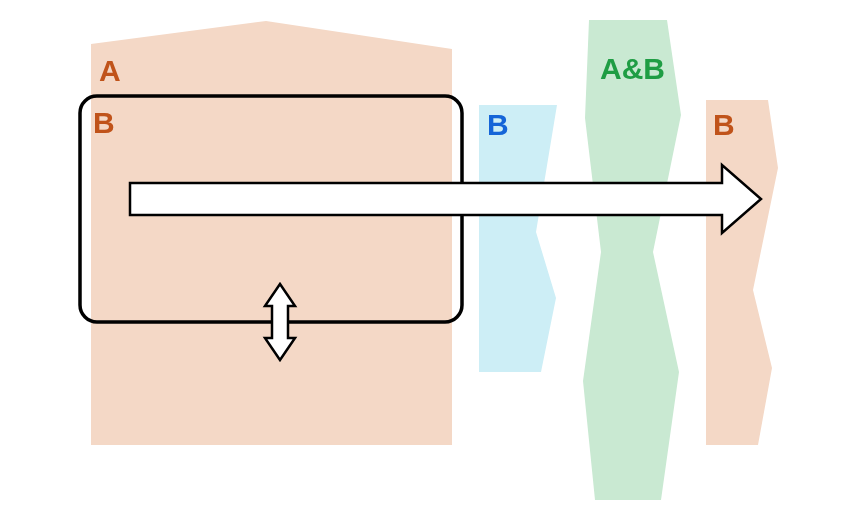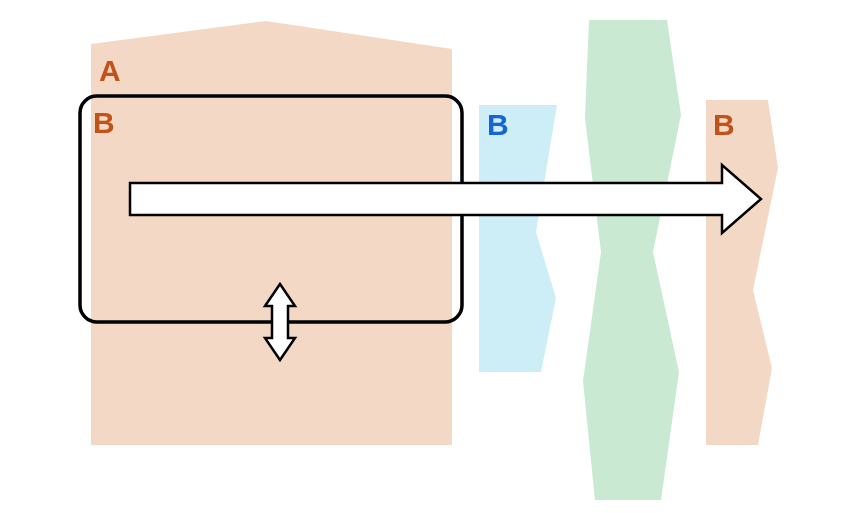--- a/index.html
+++ b/index.html
@@ -44,16 +44,17 @@
 
     <polygon points="130,183 722,183 722,165 761,199 722,233 722,215 130,215" stroke="#000000" stroke-width="2.5" stroke-linejoin="miter" fill="#ffffff"></polygon>
   </svg>
 
   <div class="lbl lbl-orange" style="left:99px;top:56px;">A</div>
 
   <div class="lbl lbl-orange" style="left:93px;top:108px;">B</div>
 
   <div class="lbl lbl-blue" style="left:487px;top:110px;">B</div>
 
+  <div class="lbl lbl-green" style="left:600px;top:54px;">A&amp;B</div>
 
   <div class="lbl lbl-orange" style="left:713px;top:110px;">B</div>
 
 </div>
 
 </body></html>

